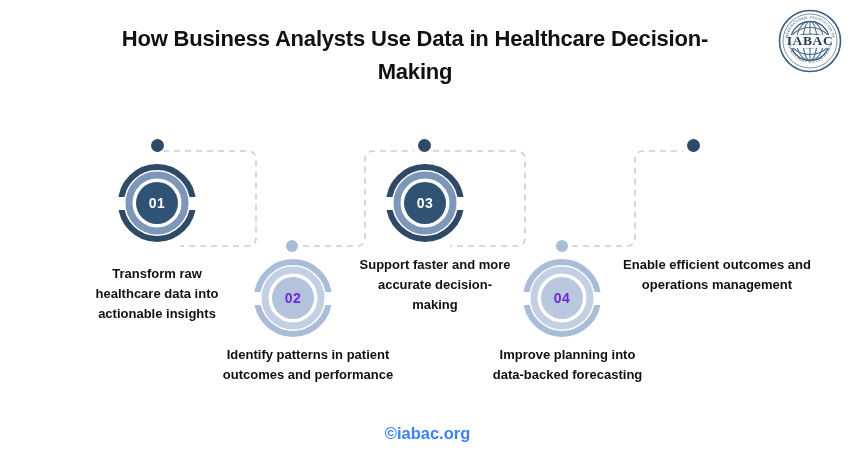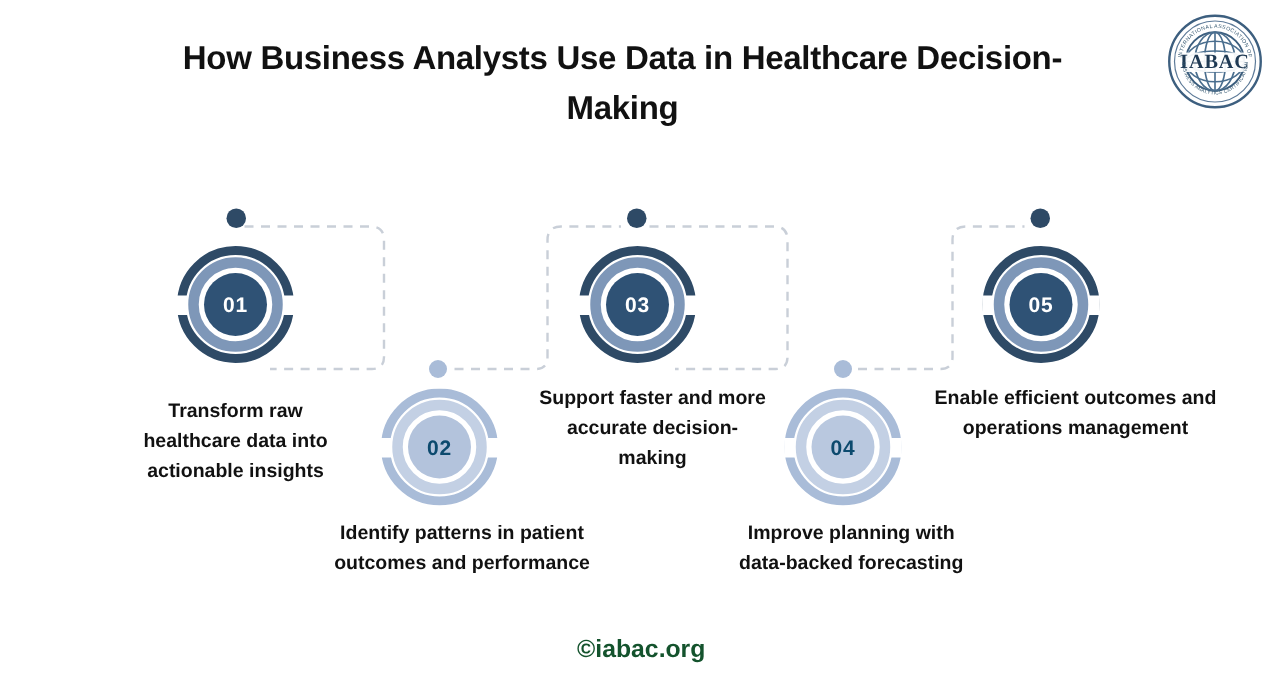--- a/index.html
+++ b/index.html
@@ -65,21 +65,21 @@
     width: 78px;
     height: 78px;
     display: flex;
     align-items: center;
     justify-content: center;
     font-size: 14px;
     font-weight: bold;
     letter-spacing: 0.5px;
   }
   .num-light { color: #ffffff; }
-  .num-dark  { color: #0c4a6e; }
+  .num-dark  { color: #6d28d9; }
 
   
   .top-dot {
     position: absolute;
     border-radius: 50%;
   }
 
   
   .caption {
     position: absolute;
@@ -92,21 +92,21 @@
 
   
   #footer {
     position: absolute;
     left: 0;
     top: 424px;
     width: 855px;
     text-align: center;
     font-size: 16.5px;
     font-weight: bold;
-    color: #14532d;
+    color: #3b82f6;
   }
 </style>
 </head>
 <body>
 
 <div id="page">
 
   <div id="title">How Business Analysts Use Data in Healthcare Decision-Making</div>
 
   <div id="logo">
@@ -196,30 +196,20 @@
   <div class="node" style="left:523px; top:259px;">
     <svg width="78" height="78" viewBox="0 0 78 78">
       <circle cx="39" cy="39" r="36" fill="none" stroke="#a9bcd8" stroke-width="6"></circle>
       <rect x="-1" y="33" width="13" height="13" fill="#ffffff"></rect>
       <rect x="66" y="33" width="13" height="13" fill="#ffffff"></rect>
       <circle cx="39" cy="39" r="28" fill="none" stroke="#c3d0e4" stroke-width="7"></circle>
       <circle cx="39" cy="39" r="21" fill="#b9c8df"></circle>
     </svg>
     <div class="node-num num-dark">04</div>
   </div>
-  <div class="caption" style="left:486px; top:345px; width:163px;">Improve planning with data-backed forecasting</div>
+  <div class="caption" style="left:486px; top:345px; width:163px;">Improve planning into data-backed forecasting</div>
 
   <div class="top-dot" style="left:687px; top:139px; width:13px; height:13px; background:#2e4a66;"></div>
-  <div class="node" style="left:655px; top:164px;">
-    <svg width="78" height="78" viewBox="0 0 78 78">
-      <circle cx="39" cy="39" r="36" fill="none" stroke="#2e4a66" stroke-width="6"></circle>
-      <rect x="-1" y="33" width="13" height="13" fill="#ffffff"></rect>
-      <rect x="66" y="33" width="13" height="13" fill="#ffffff"></rect>
-      <circle cx="39" cy="39" r="28" fill="none" stroke="#7e97b8" stroke-width="7"></circle>
-      <circle cx="39" cy="39" r="21" fill="#2f5275"></circle>
-    </svg>
-    <div class="node-num num-light">05</div>
-  </div>
   <div class="caption" style="left:618px; top:255px; width:198px;">Enable efficient outcomes and operations management</div>
 
   <div id="footer">©iabac.org</div>
 
 </div>
 
 </body></html>

